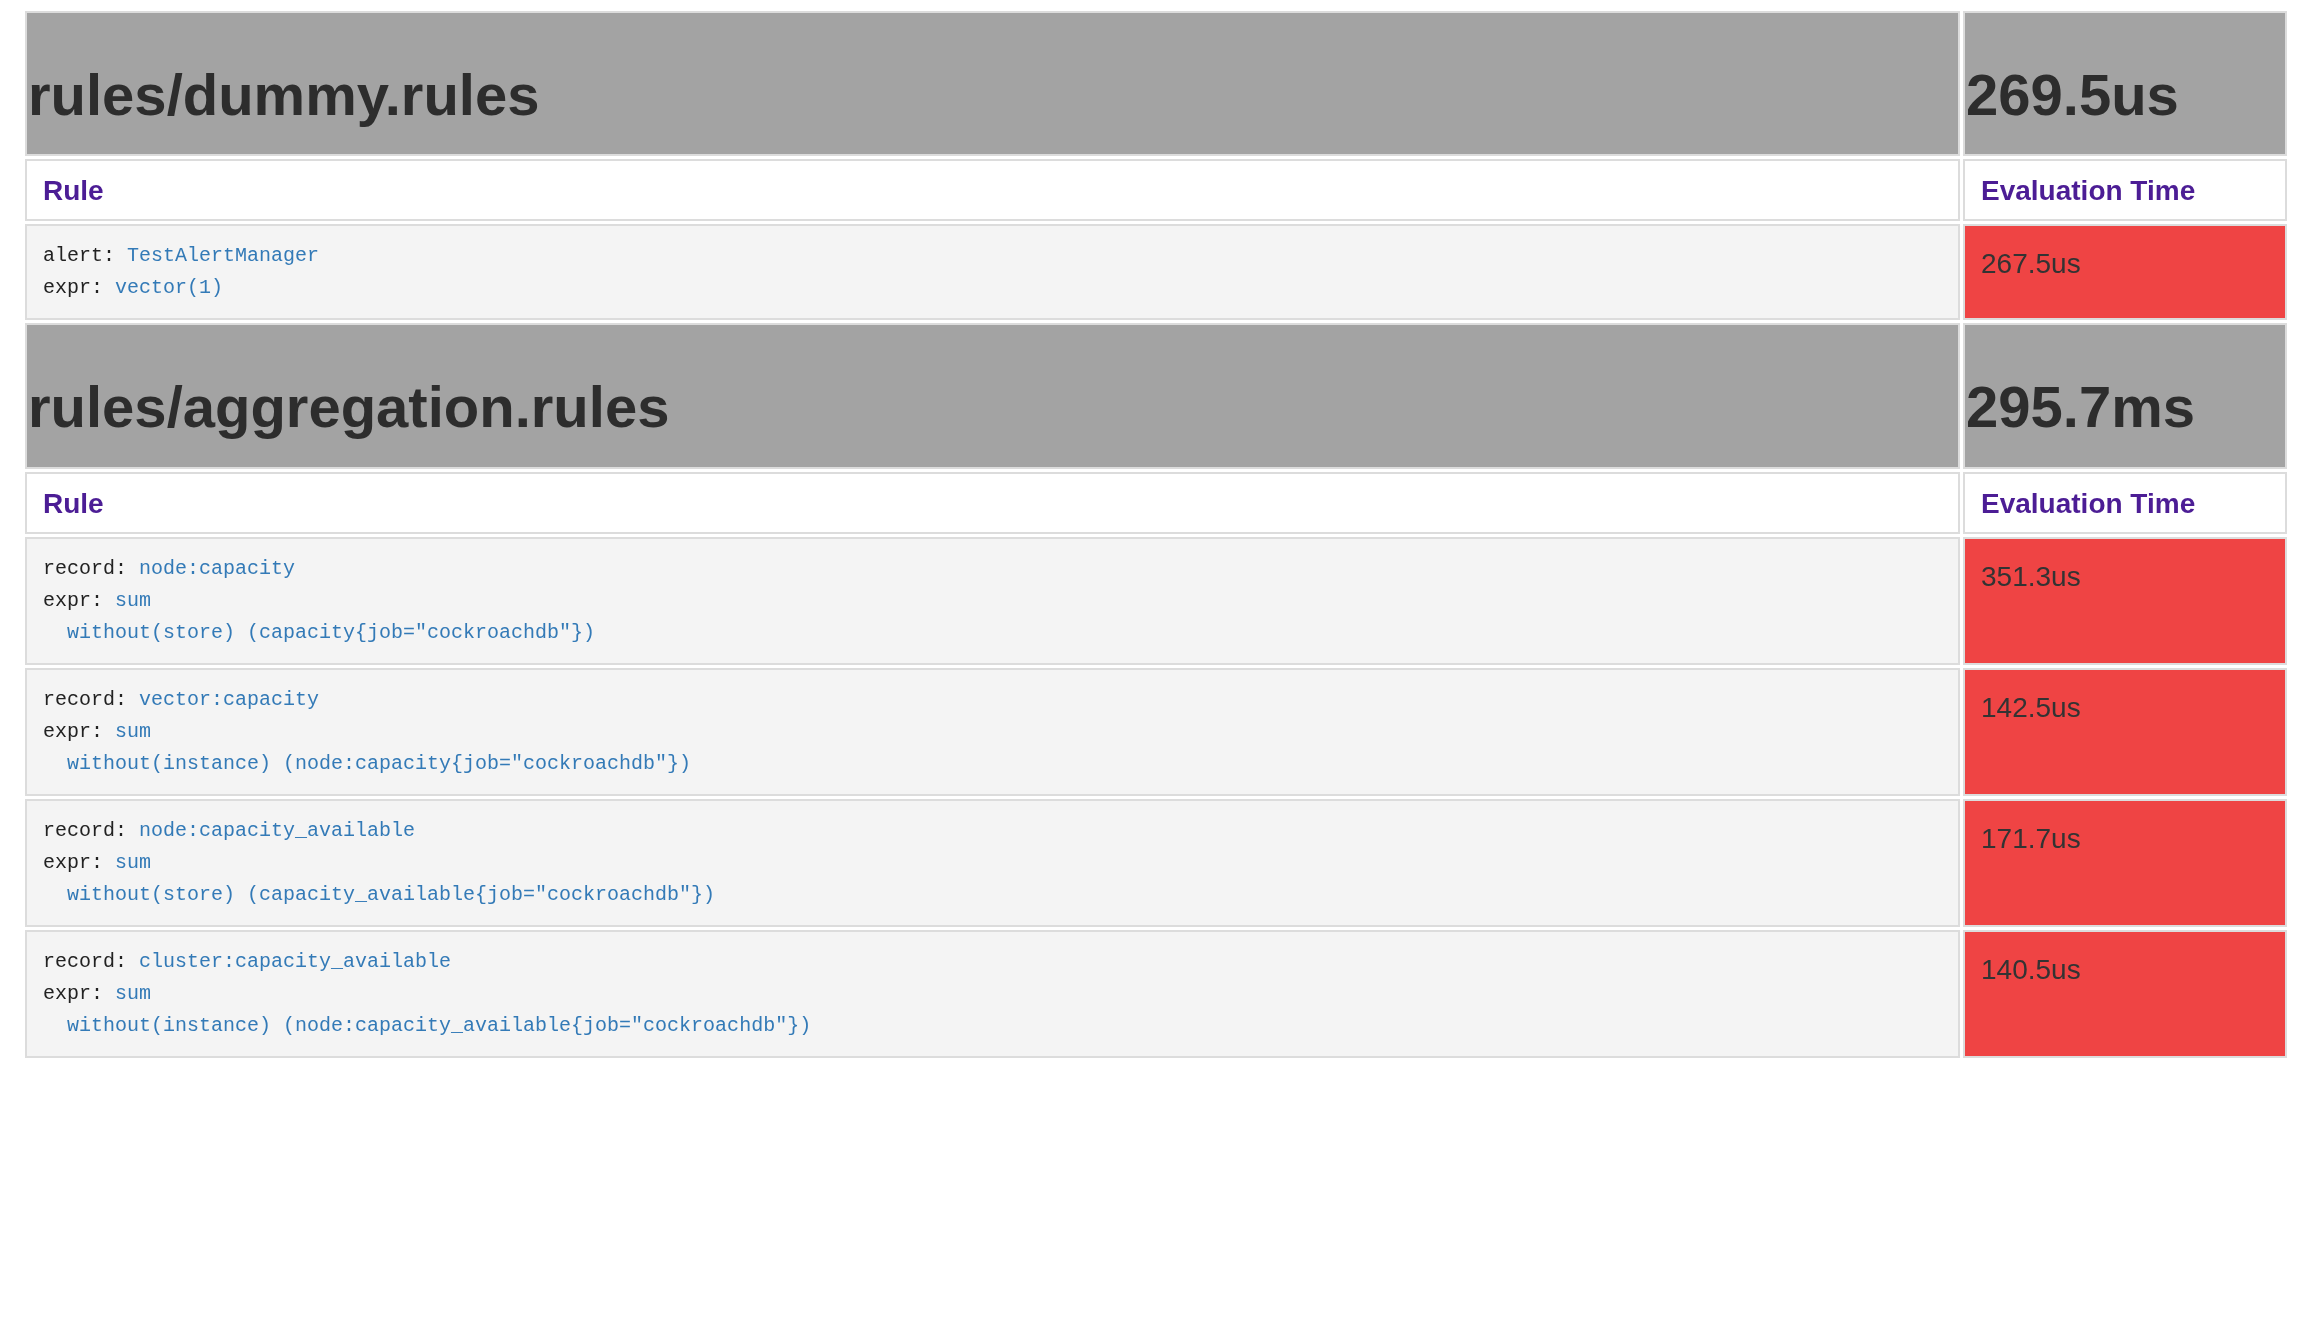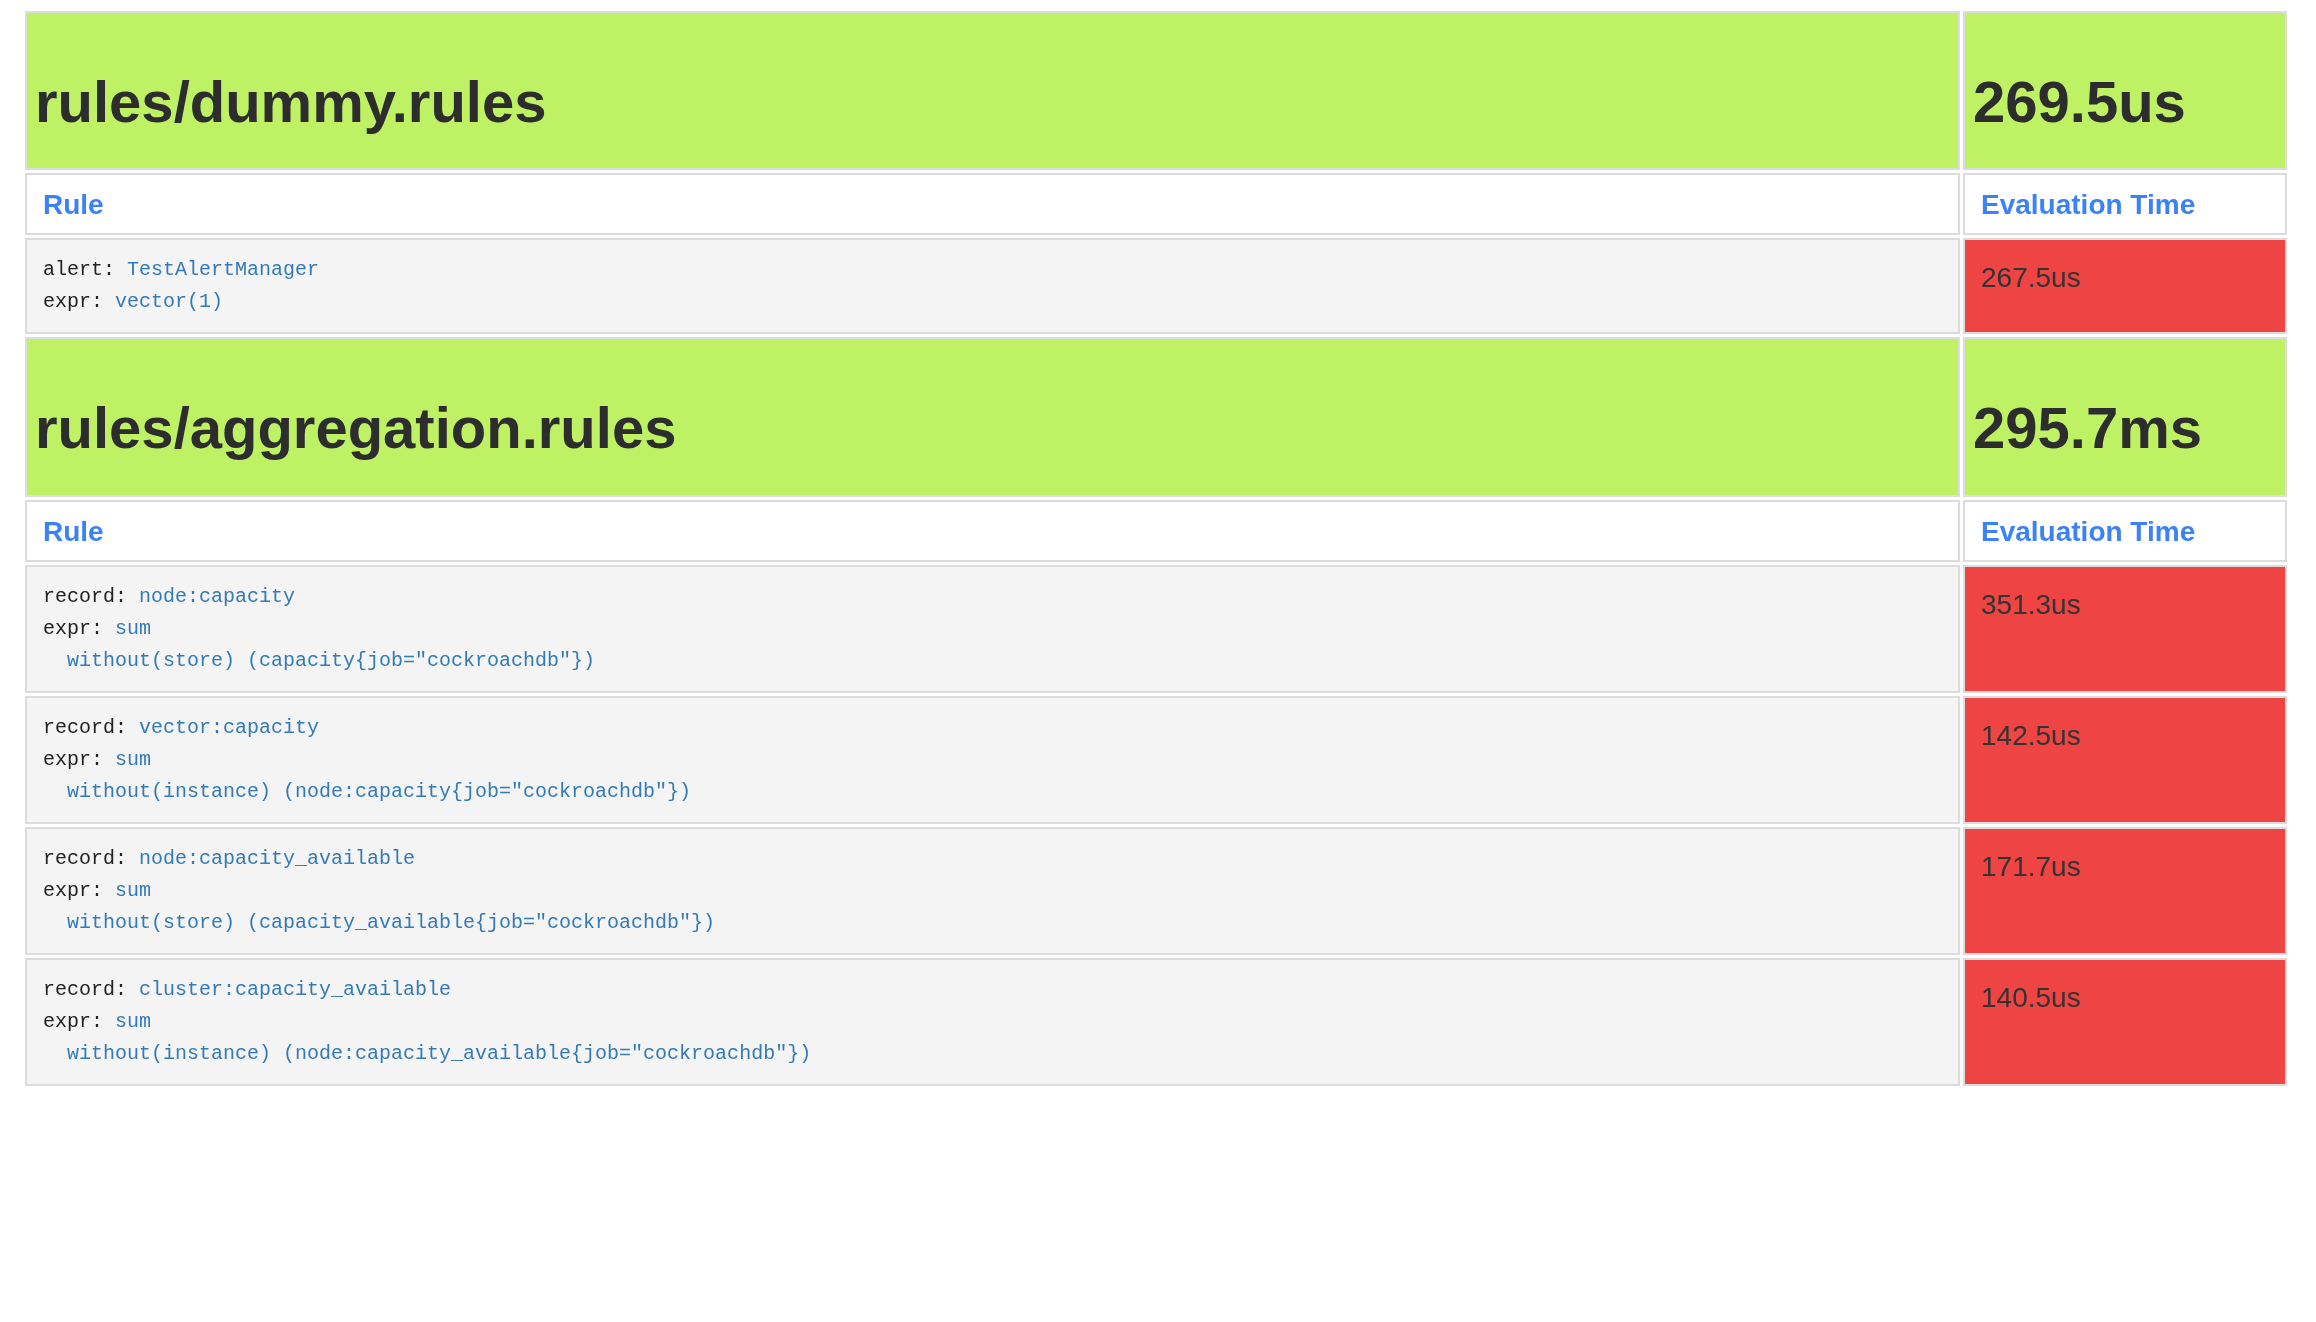--- a/index.html
+++ b/index.html
@@ -32,38 +32,38 @@
   table.rules-table td, table.rules-table th {
     border: 2px solid #dcdcdc;
     vertical-align: top;
     text-align: left;
     box-sizing: border-box;
   }
   col.rule-col { width: auto; }
   col.time-col { width: 324px; }
 
   td.group-cell {
-    padding: 8px;
-    background: #bef264;
+    padding: 1px;
+    background: #a3a3a3;
   }
   td.group-cell h2 {
     font-size: 58px;
     line-height: 1.4;
     font-weight: bold;
     color: #2d2d2d;
     margin: 40px 0 18px 0;
     white-space: nowrap;
     overflow: hidden;
   }
   tr.head-row th {
     padding: 14px 16px 12px 16px;
     font-size: 28px;
     line-height: 1.15;
     font-weight: bold;
-    color: #3b82f6;
+    color: #4c1d95;
     background: #ffffff;
   }
   td.rule-cell {
     background: #f4f4f4;
     padding: 14px 16px;
   }
   td.rule-cell pre {
     margin: 0;
     font-family: "Liberation Mono", "DejaVu Sans Mono", monospace;
     font-size: 20px;

